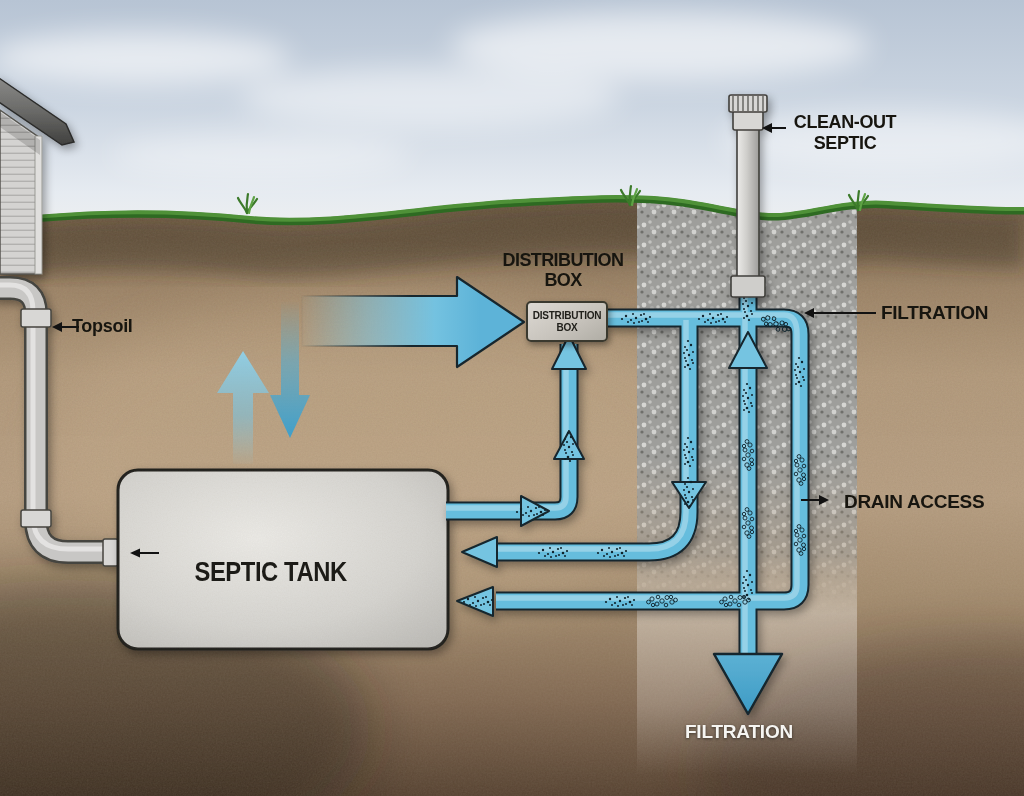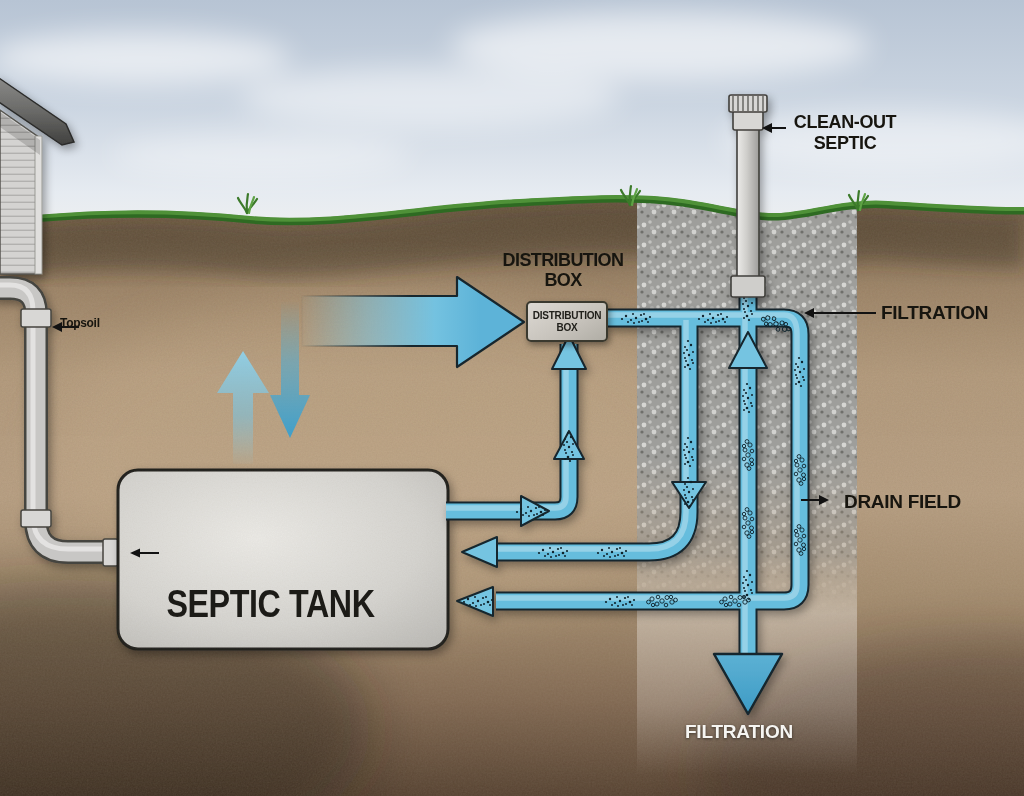--- a/index.html
+++ b/index.html
@@ -2,28 +2,28 @@
 <html><head>
 <meta charset="utf-8">
 <style>
   html,body{margin:0;padding:0;background:#222;}
   #stage{position:relative;width:1024px;height:796px;overflow:hidden;
          font-family:"Liberation Sans",sans-serif;}
   #scene{position:absolute;left:0;top:0;}
   .lbl{position:absolute;font-weight:bold;color:#17150f;z-index:6;
        font-family:"Liberation Sans",sans-serif;white-space:pre-line;}
   .lbl.center{text-align:center;}
-  #topsoil-label{left:60px;top:316px;font-size:12px;letter-spacing:-.3px;}
+  #topsoil-label{left:72px;top:316px;font-size:18px;letter-spacing:-.3px;}
   #dist-caption{left:493px;top:250px;width:140px;font-size:18px;line-height:1.12;letter-spacing:-.6px;}
   #cleanout-label{left:788px;top:112px;width:114px;font-size:18px;line-height:1.15;letter-spacing:-.4px;}
   #filtration-right-label{left:881px;top:302px;font-size:19px;letter-spacing:-.3px;}
   #drainfield-label{left:844px;top:491px;font-size:19px;letter-spacing:-.3px;}
   #filtration-bottom-label{left:639px;top:721px;width:200px;font-size:19px;color:#f6f5f2;
       letter-spacing:-.2px;text-shadow:0 1px 3px rgba(0,0,0,.55);}
-  #septic-tank-label{left:118px;top:540px;width:306px;font-size:38px;color:#1c1b17;}
+  #septic-tank-label{left:118px;top:524px;width:306px;font-size:28px;color:#1c1b17;}
   #septic-tank-label span{display:inline-block;transform:scaleX(.85);letter-spacing:-.5px;}
   #dist-box{position:absolute;left:526px;top:301px;width:82px;height:41px;z-index:5;
       border:2px solid #3a392f;border-radius:5px;box-sizing:border-box;
       background:linear-gradient(150deg,#ddd9d3 0%,#c8c4bd 55%,#b0ada5 100%);
       box-shadow:2px 3px 6px rgba(0,0,0,.4);
       display:flex;align-items:center;justify-content:center;}
   #dist-box .t{font-weight:bold;font-size:10px;line-height:1.18;text-align:center;
       color:#21201b;letter-spacing:-.2px;}
 </style>
 </head>
@@ -338,15 +338,15 @@
 <div class="lbl" id="topsoil-label">Topsoil</div>
 <div class="lbl center" id="septic-tank-label">
   <span>SEPTIC TANK</span>
 </div>
 <div class="lbl center" id="dist-caption">DISTRIBUTION BOX</div>
 <div id="dist-box">
   <div class="t">DISTRIBUTION BOX</div>
 </div>
 <div class="lbl center" id="cleanout-label">CLEAN-OUT SEPTIC</div>
 <div class="lbl" id="filtration-right-label">FILTRATION</div>
-<div class="lbl" id="drainfield-label">DRAIN FIELD</div>
+<div class="lbl" id="drainfield-label">DRAIN ACCESS</div>
 <div class="lbl center" id="filtration-bottom-label">FILTRATION</div>
 </div>
 
 </body></html>

